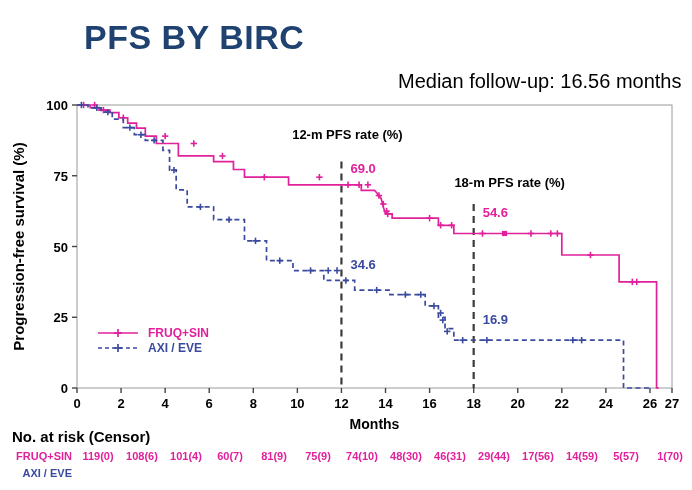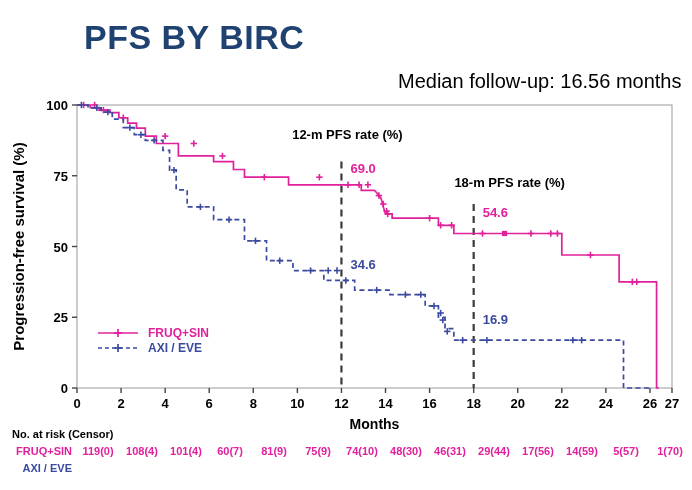--- a/index.html
+++ b/index.html
@@ -13,21 +13,21 @@
     position:absolute;left:84px;top:18px;
     font-size:34px;font-weight:bold;letter-spacing:0.5px;
     color:#1F4271;white-space:nowrap;
   }
   .subtitle{
     position:absolute;left:398px;top:70px;
     font-size:20px;color:#000000;white-space:nowrap;
   }
   .risk-block{position:absolute;left:0;top:428px;width:692px;}
   .risk-head{
-    font-size:11px;font-weight:bold;color:#000;
+    font-size:15px;font-weight:bold;color:#000;
     margin-left:12px;
   }
   .risk-row{
     display:flex;align-items:center;
     font-size:11px;font-weight:bold;white-space:nowrap;
     margin-top:5px;
   }
   .risk-label{width:72px;text-align:right;padding-right:4px;flex:0 0 auto;}
   .risk-cells{display:flex;flex:1 1 auto;}
   .risk-cell{flex:1 1 0;text-align:center;}
@@ -317,21 +317,21 @@
       <text x="148" y="352" font-size="12" font-weight="bold" fill="#3A4A9F">AXI / EVE</text>
     </svg>
 
   <div class="risk-block">
     <div class="risk-head">No. at risk (Censor)</div>
     <div id="risk-rows">
         <div class="risk-row row-pink">
           <div class="risk-label">FRUQ+SIN</div>
           <div class="risk-cells">
             <div class="risk-cell">119(0)</div>
-            <div class="risk-cell">108(4)</div>
+            <div class="risk-cell">108(6)</div>
             <div class="risk-cell">101(4)</div>
             <div class="risk-cell">60(7)</div>
             <div class="risk-cell">81(9)</div>
             <div class="risk-cell">75(9)</div>
             <div class="risk-cell">74(10)</div>
             <div class="risk-cell">48(30)</div>
             <div class="risk-cell">46(31)</div>
             <div class="risk-cell">29(44)</div>
             <div class="risk-cell">17(56)</div>
             <div class="risk-cell">14(59)</div>

